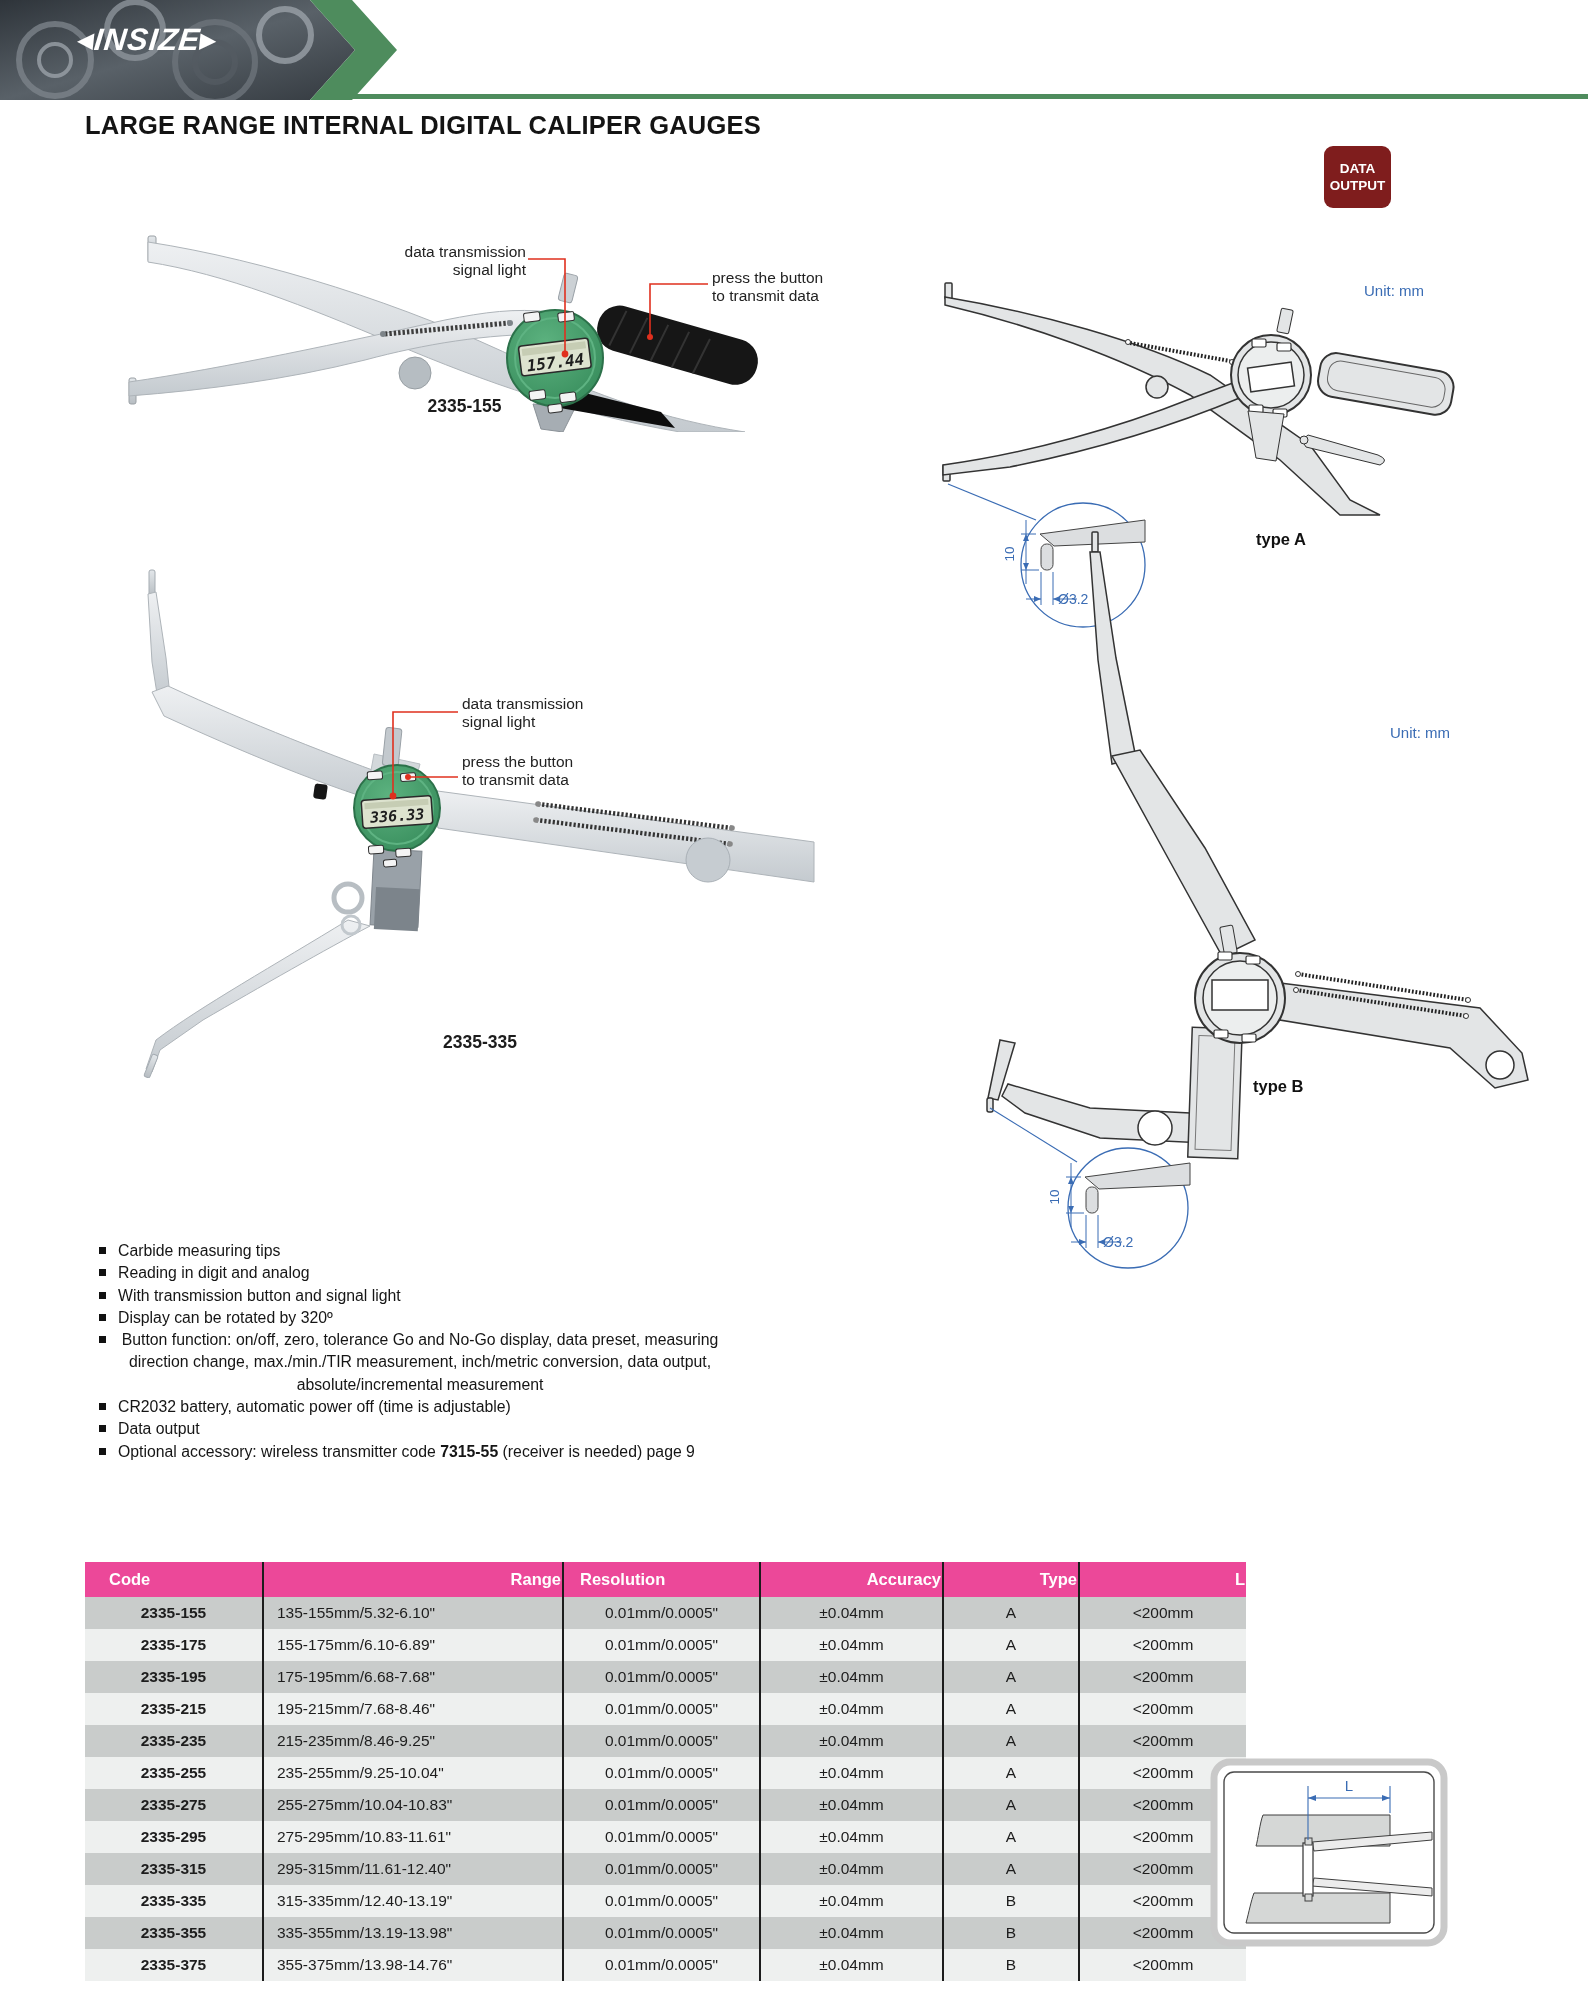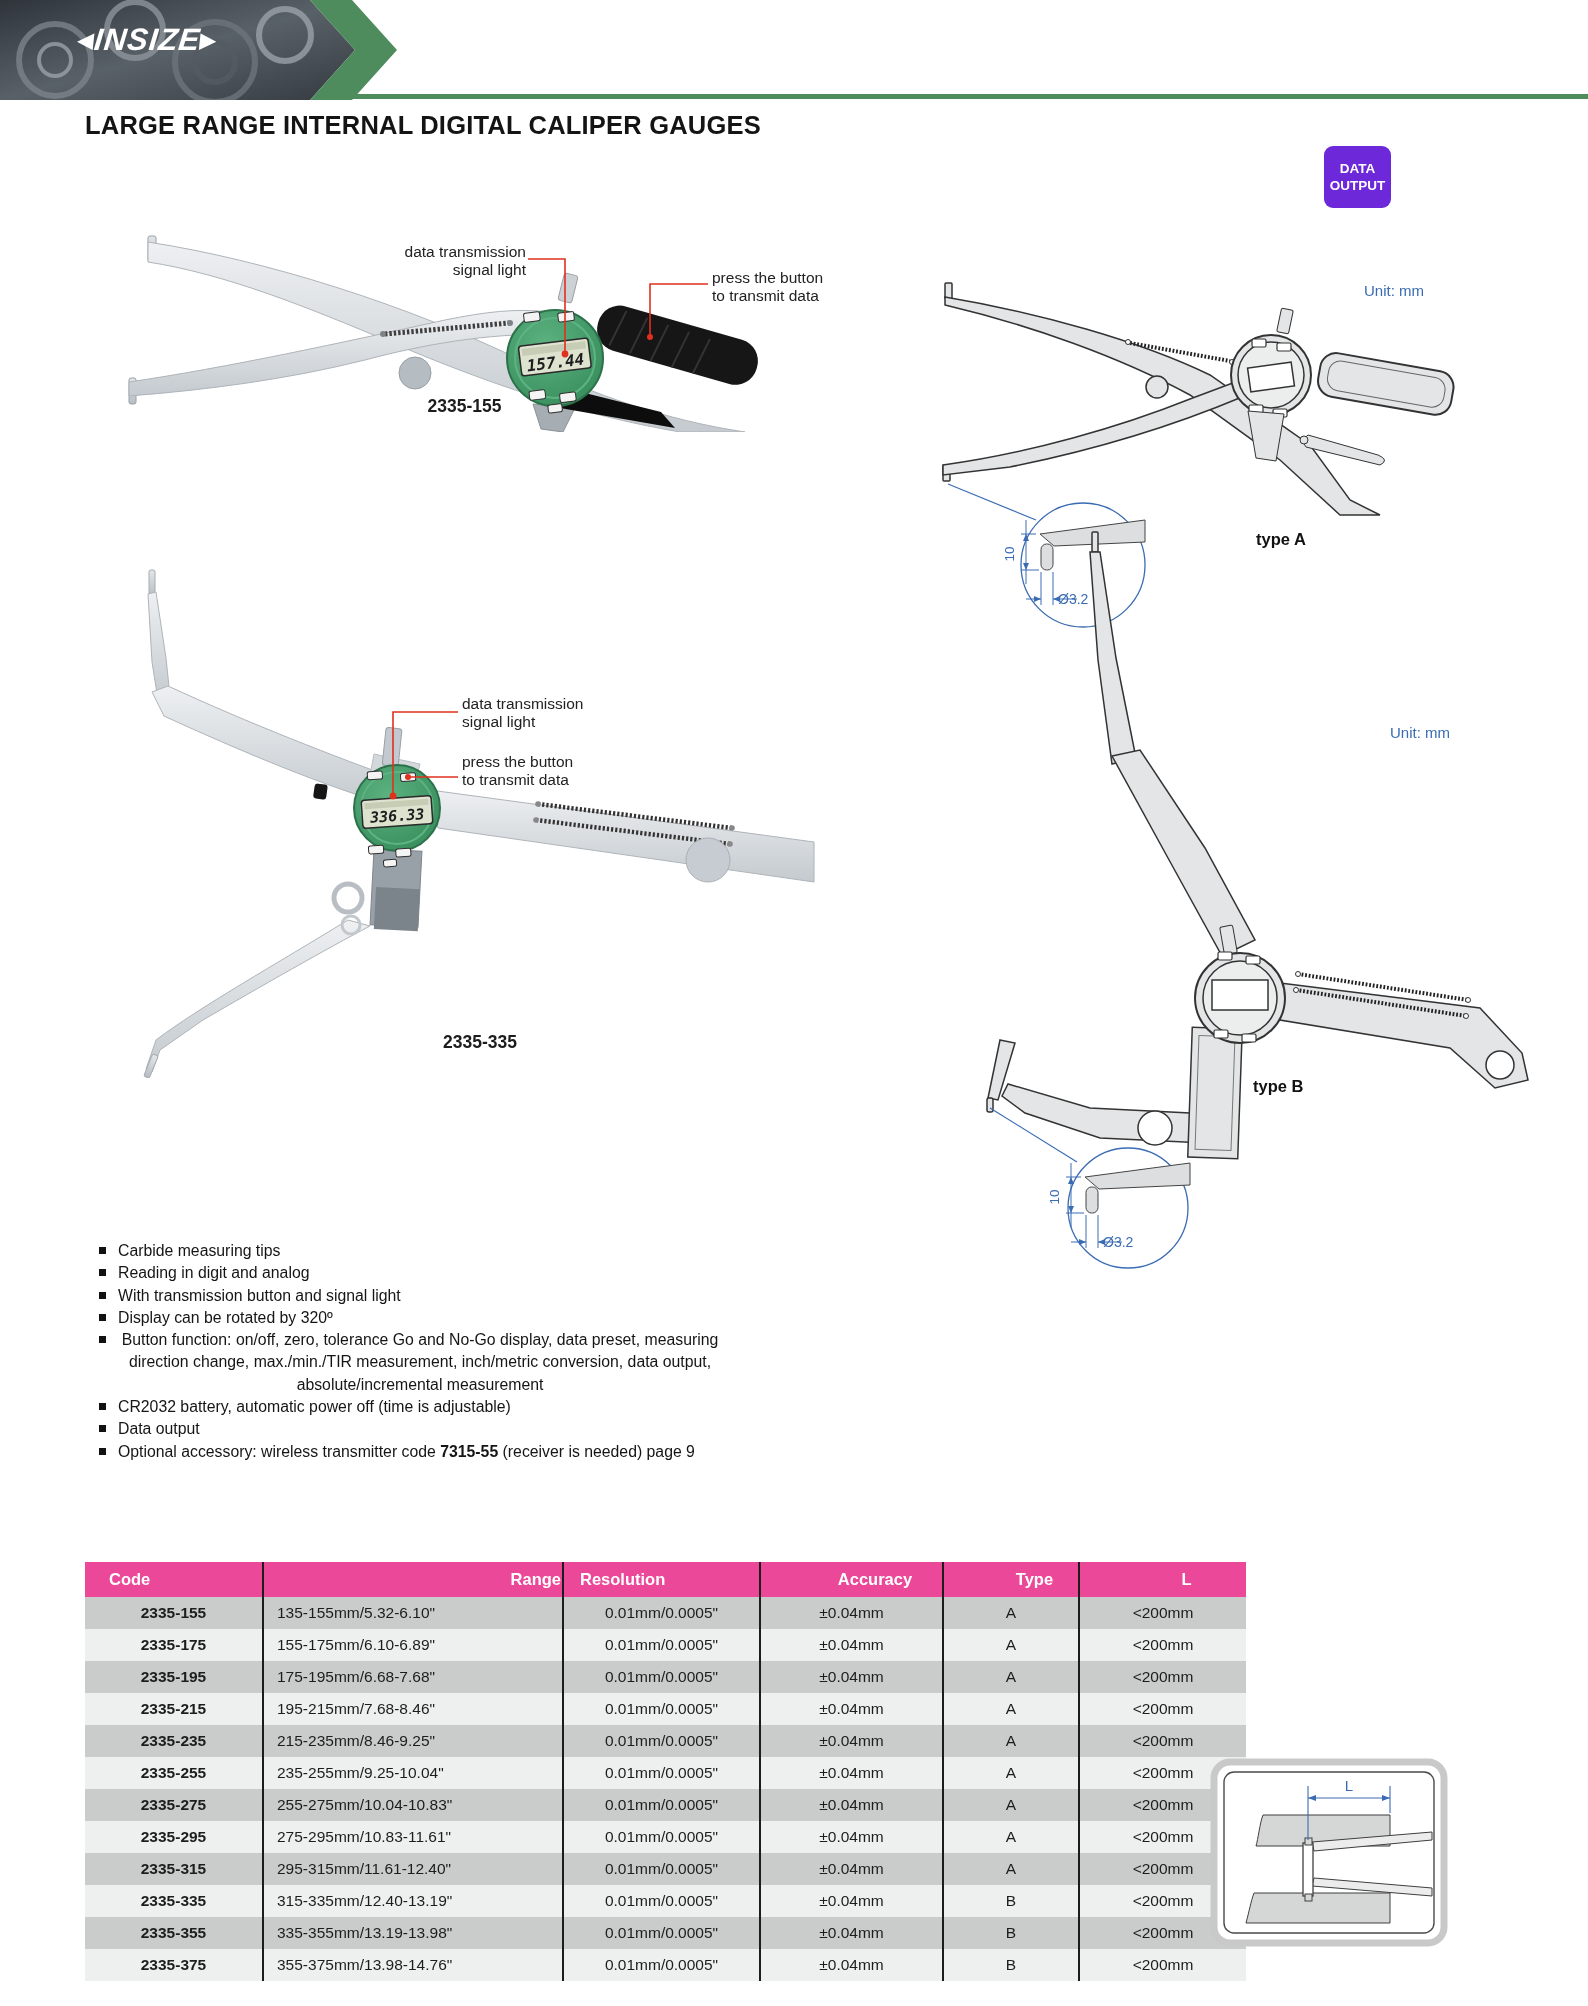--- a/index.html
+++ b/index.html
@@ -5,21 +5,21 @@
   html,body{margin:0;padding:0;background:#ffffff;}
   .page{position:relative;width:1588px;height:2006px;background:#fff;overflow:hidden;
         font-family:"Liberation Sans", sans-serif;color:#1a1a1a;}
   .abs{position:absolute;}
   
   .logo{position:absolute;left:78px;top:22px;color:#fff;font-weight:bold;font-style:italic;
         font-size:31px;letter-spacing:1px;transform:skewX(-6deg);white-space:nowrap;}
   .logo .tri{font-style:normal;font-size:20px;vertical-align:3px;}
   .green-line{position:absolute;left:338px;top:94px;width:1250px;height:5px;background:#4e8c5d;}
   .page-title{position:absolute;left:85px;top:111px;font-size:25.5px;font-weight:bold;color:#141414;letter-spacing:.2px;}
-  .badge{position:absolute;left:1324px;top:146px;width:67px;height:62px;border-radius:9px;background:#6d28d9;
+  .badge{position:absolute;left:1324px;top:146px;width:67px;height:62px;border-radius:9px;background:#7f1d1d;
          color:#fff;font-weight:bold;font-size:13.5px;text-align:center;line-height:17px;padding-top:14px;box-sizing:border-box;}
   
   .ann{position:absolute;font-size:15.5px;line-height:17.5px;color:#222;}
   .ann.right{text-align:right;}
   .caption{position:absolute;font-size:17.5px;font-weight:bold;color:#1c1c1c;text-align:center;}
   .unit-label{position:absolute;font-size:15px;color:#3a6cb4;}
   .type-label{position:absolute;font-size:16.5px;font-weight:bold;color:#111;}
   
   .features{position:absolute;left:97px;top:1240px;width:900px;margin:0;padding:0;list-style:none;
             font-size:15.8px;line-height:22.3px;color:#151515;}
@@ -30,21 +30,21 @@
   
   table.spec{position:absolute;left:85px;top:1562px;width:947px;border-collapse:collapse;table-layout:fixed;
              font-size:15.5px;color:#1d1d1d;}
   table.spec th{background:#ec4899;color:#fff;font-size:16.5px;font-weight:bold;height:33px;}
   table.spec td{height:30px;}
   table.spec tbody tr:nth-child(odd){background:#c9cccb;}
   table.spec tbody tr:nth-child(even){background:#eef0ef;}
   table.spec th:not(:first-child), table.spec td:not(:first-child){border-left:2px solid #1c1c1c;}
   .c0{width:152px;} .c1{width:283px;} .c2{width:178px;} .c3{width:132px;} .c4{width:85px;} .c5{width:117px;}
   th.c0{text-align:left;padding-left:24px;} th.c1{text-align:right;padding-left:14px;}
-  th.c2{text-align:left;padding-left:16px;} th.c3,th.c4,th.c5{text-align:center;padding-left:48px;}
+  th.c2{text-align:left;padding-left:16px;} th.c3,th.c4,th.c5{text-align:right;padding-left:48px;}
   td.c0{font-weight:bold;text-align:center;} td.c1{text-align:left;padding-left:13px;}
   td.c2,td.c3,td.c4,td.c5{text-align:center;}
   svg text{font-family:"Liberation Sans", sans-serif;}
   .lcd-text{font-family:"DejaVu Sans Mono", monospace;font-style:italic;font-weight:bold;}
 </style>
 </head>
 <body>
 
 <div class="page">
 

